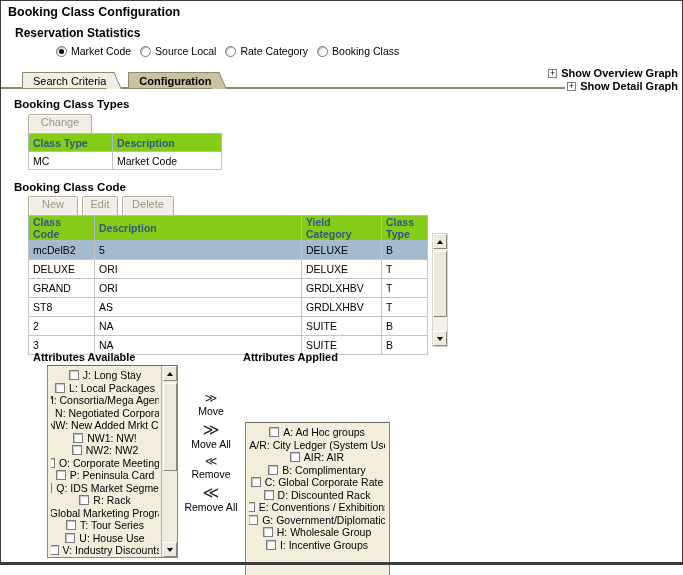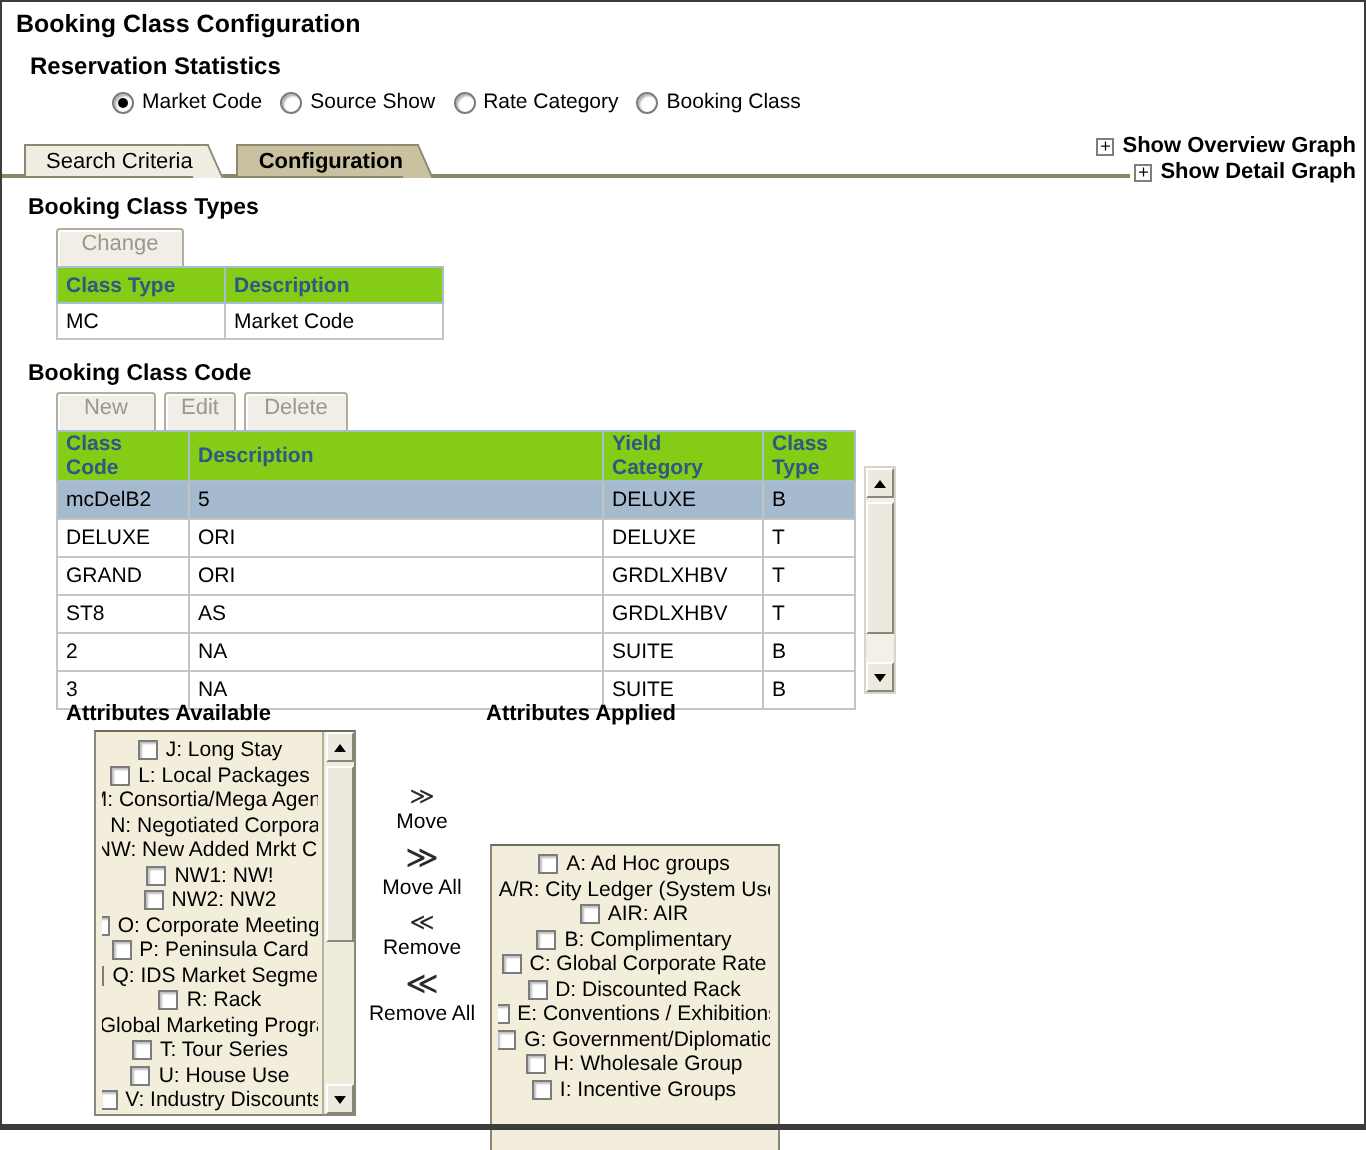--- a/index.html
+++ b/index.html
@@ -18,21 +18,21 @@
   
   .radio-row { position:absolute; left:56px; top:45px; display:flex; gap:9px; align-items:center; font-size:10.5px; }
   .radio-opt { display:flex; align-items:center; gap:4px; white-space:nowrap; }
   .radio { width:11px; height:11px; border-radius:50%; background:#fff; border:1px solid #7b7b7b;
     box-shadow:inset 1px 1px 1px rgba(0,0,0,.3); position:relative; flex:0 0 auto; }
   .radio.checked::after { content:""; position:absolute; left:2px; top:2px; width:5px; height:5px;
     background:#000; border-radius:50%; }
 
   
   .tab-rule { position:absolute; left:0; top:87px; width:568px; height:2px; background:#8e8668; box-shadow:0 1px 0 #fff; }
-  .tabs { position:absolute; left:12px; top:72px; height:16px; display:flex; z-index:3;text-align:right; }
+  .tabs { position:absolute; left:22px; top:72px; height:16px; display:flex; z-index:3;text-align:right; }
   .tab { position:relative; height:16px; line-height:16px; padding:0 4px 0 10px; font-size:11px;
     border-top:1px solid #8f8870; border-left:1px solid #8f8870; white-space:nowrap; }
   .tab::after { content:""; position:absolute; top:-1px; right:-8px; width:14px; height:calc(100% + 1px);
     background:inherit; transform:skewX(24deg); border-top:1px solid #8f8870; border-right:1px solid #8f8870; z-index:-1; }
   .tab.inactive { background:#f0eee3; margin-right:18px; z-index:1; }
   .tab.active { background:#c9c1a0; font-weight:bold; z-index:2; }
 
   
   .graph-links { position:absolute; right:5px; top:67px; display:flex; flex-direction:column; gap:1px;
     align-items:flex-end; z-index:4; }
@@ -106,21 +106,21 @@
   <div class="page-title">Booking Class Configuration</div>
   <div class="page-subtitle">Reservation Statistics</div>
 
   <div class="radio-row">
     <label class="radio-opt">
       <span class="radio checked"></span>
       <span>Market Code</span>
     </label>
     <label class="radio-opt">
       <span class="radio"></span>
-      <span>Source Show</span>
+      <span>Source Local</span>
     </label>
     <label class="radio-opt">
       <span class="radio"></span>
       <span>Rate Category</span>
     </label>
     <label class="radio-opt">
       <span class="radio"></span>
       <span>Booking Class</span>
     </label>
   </div>

